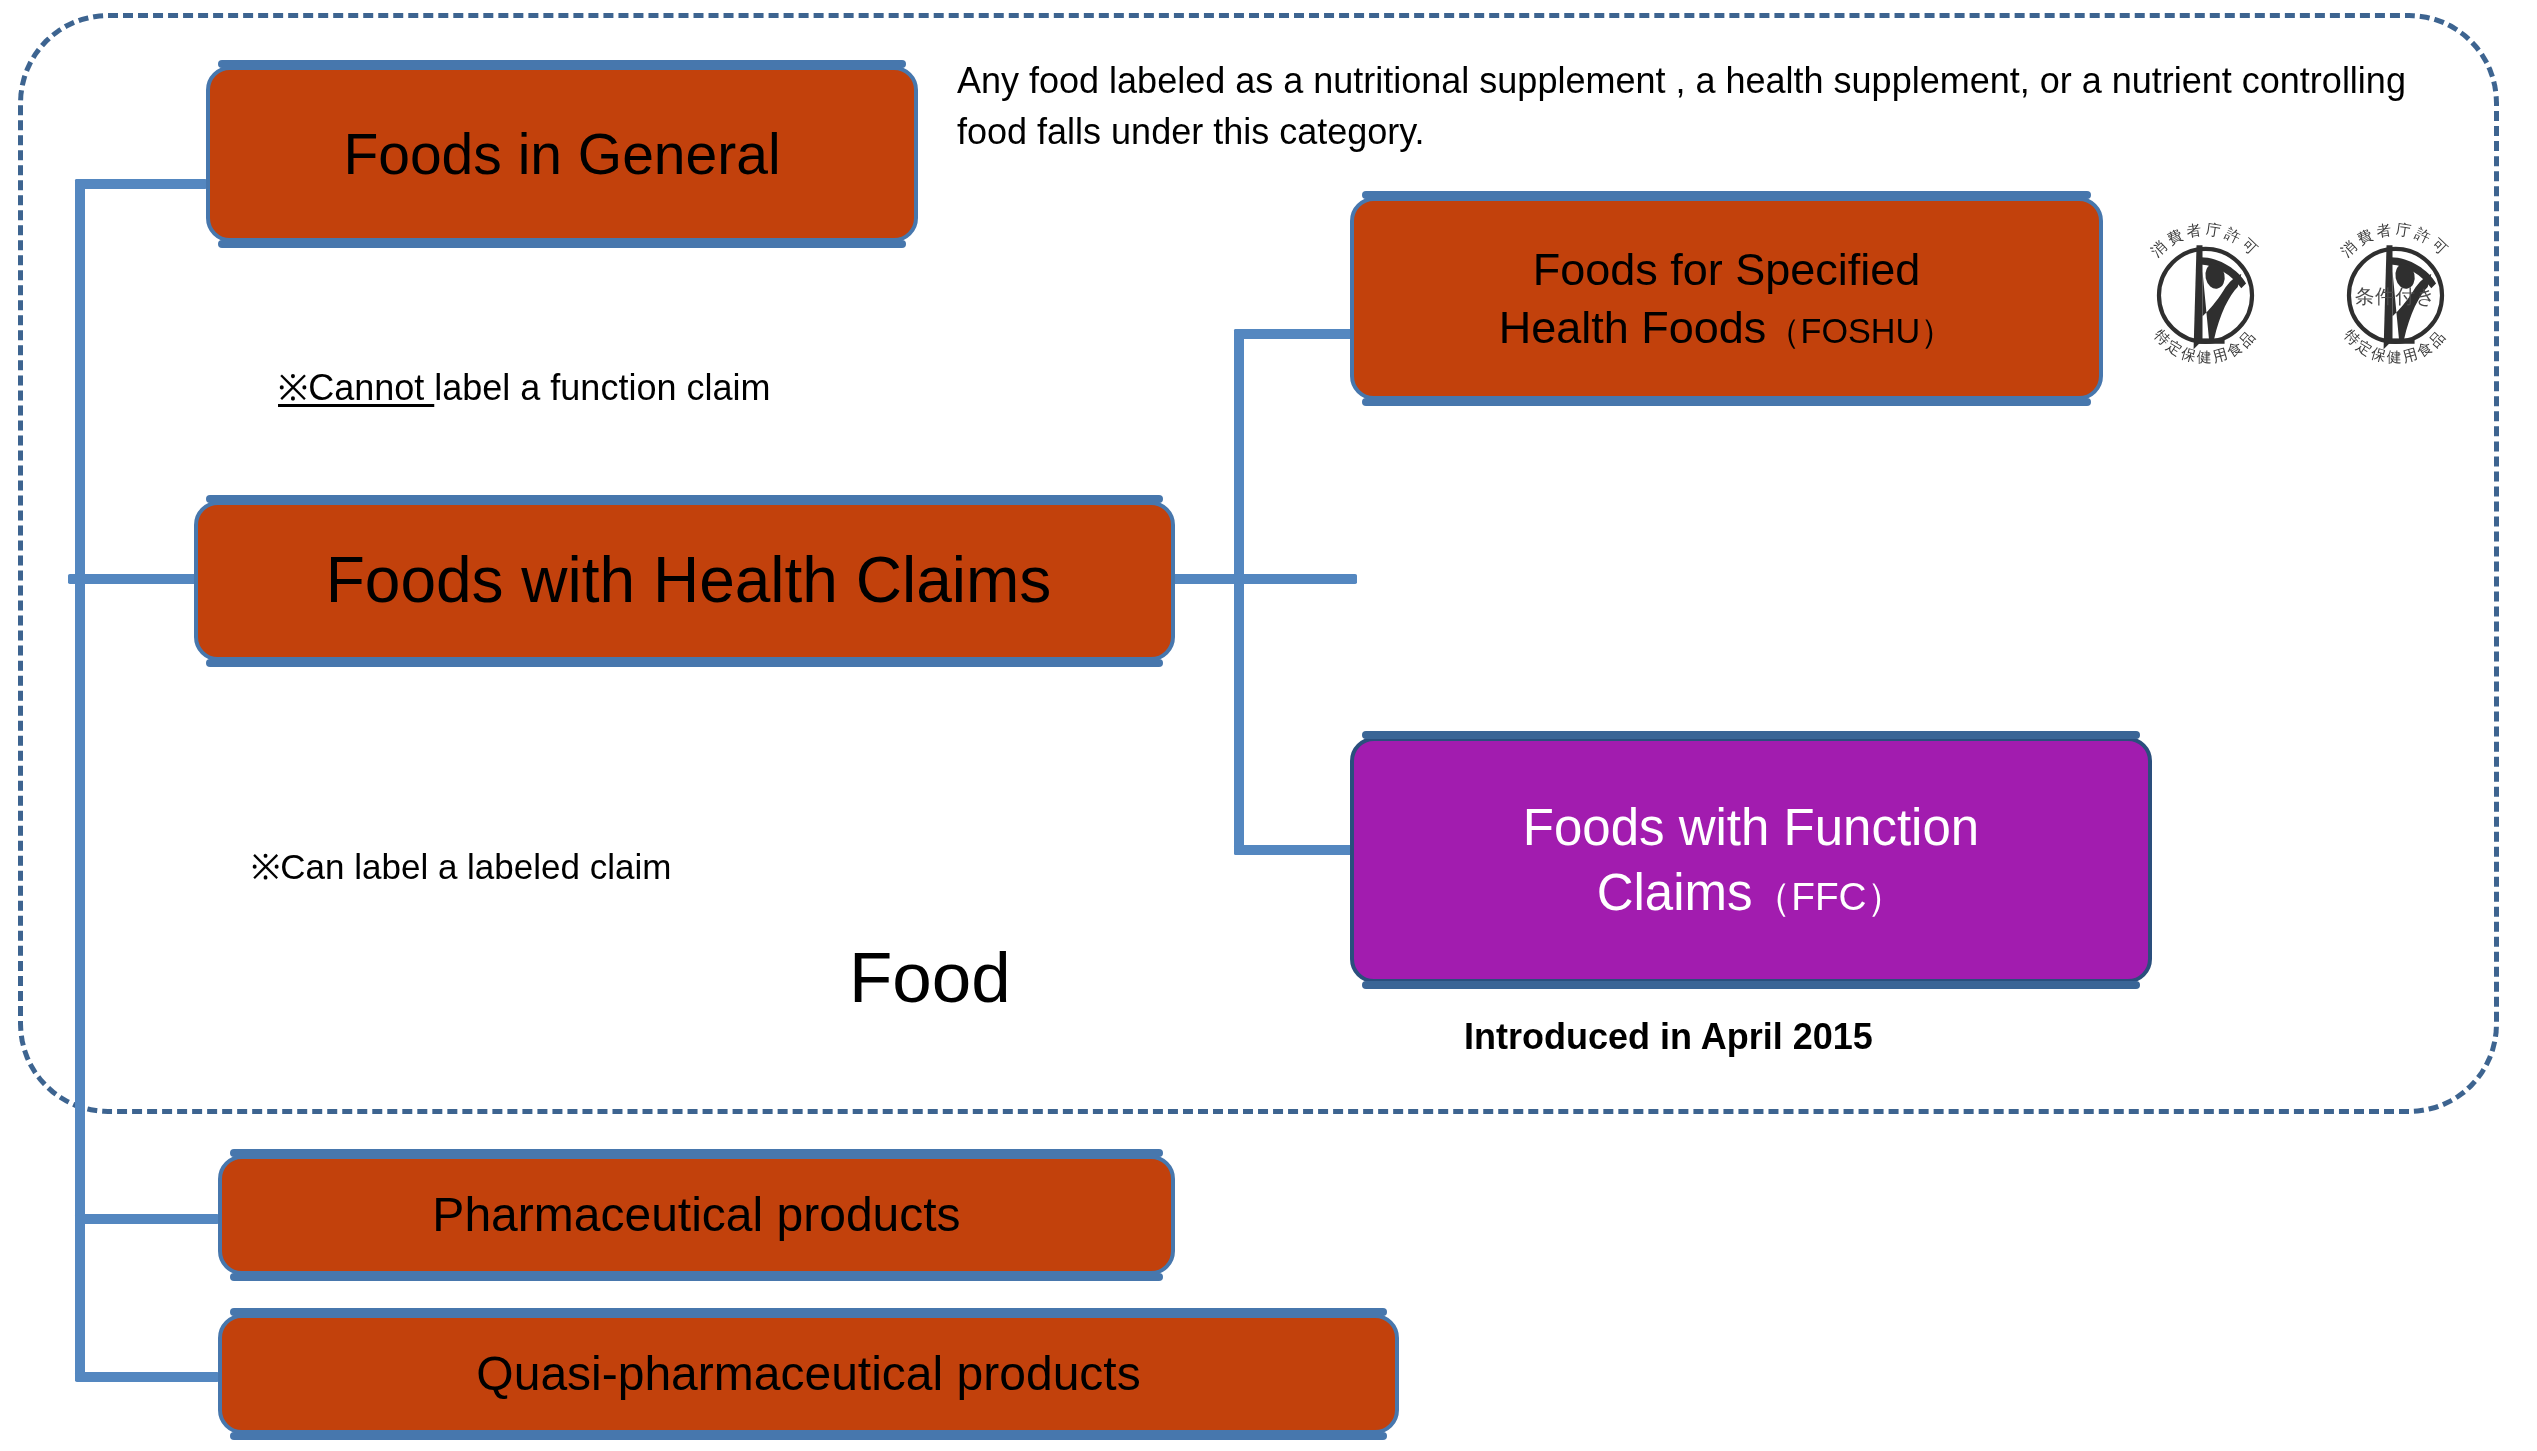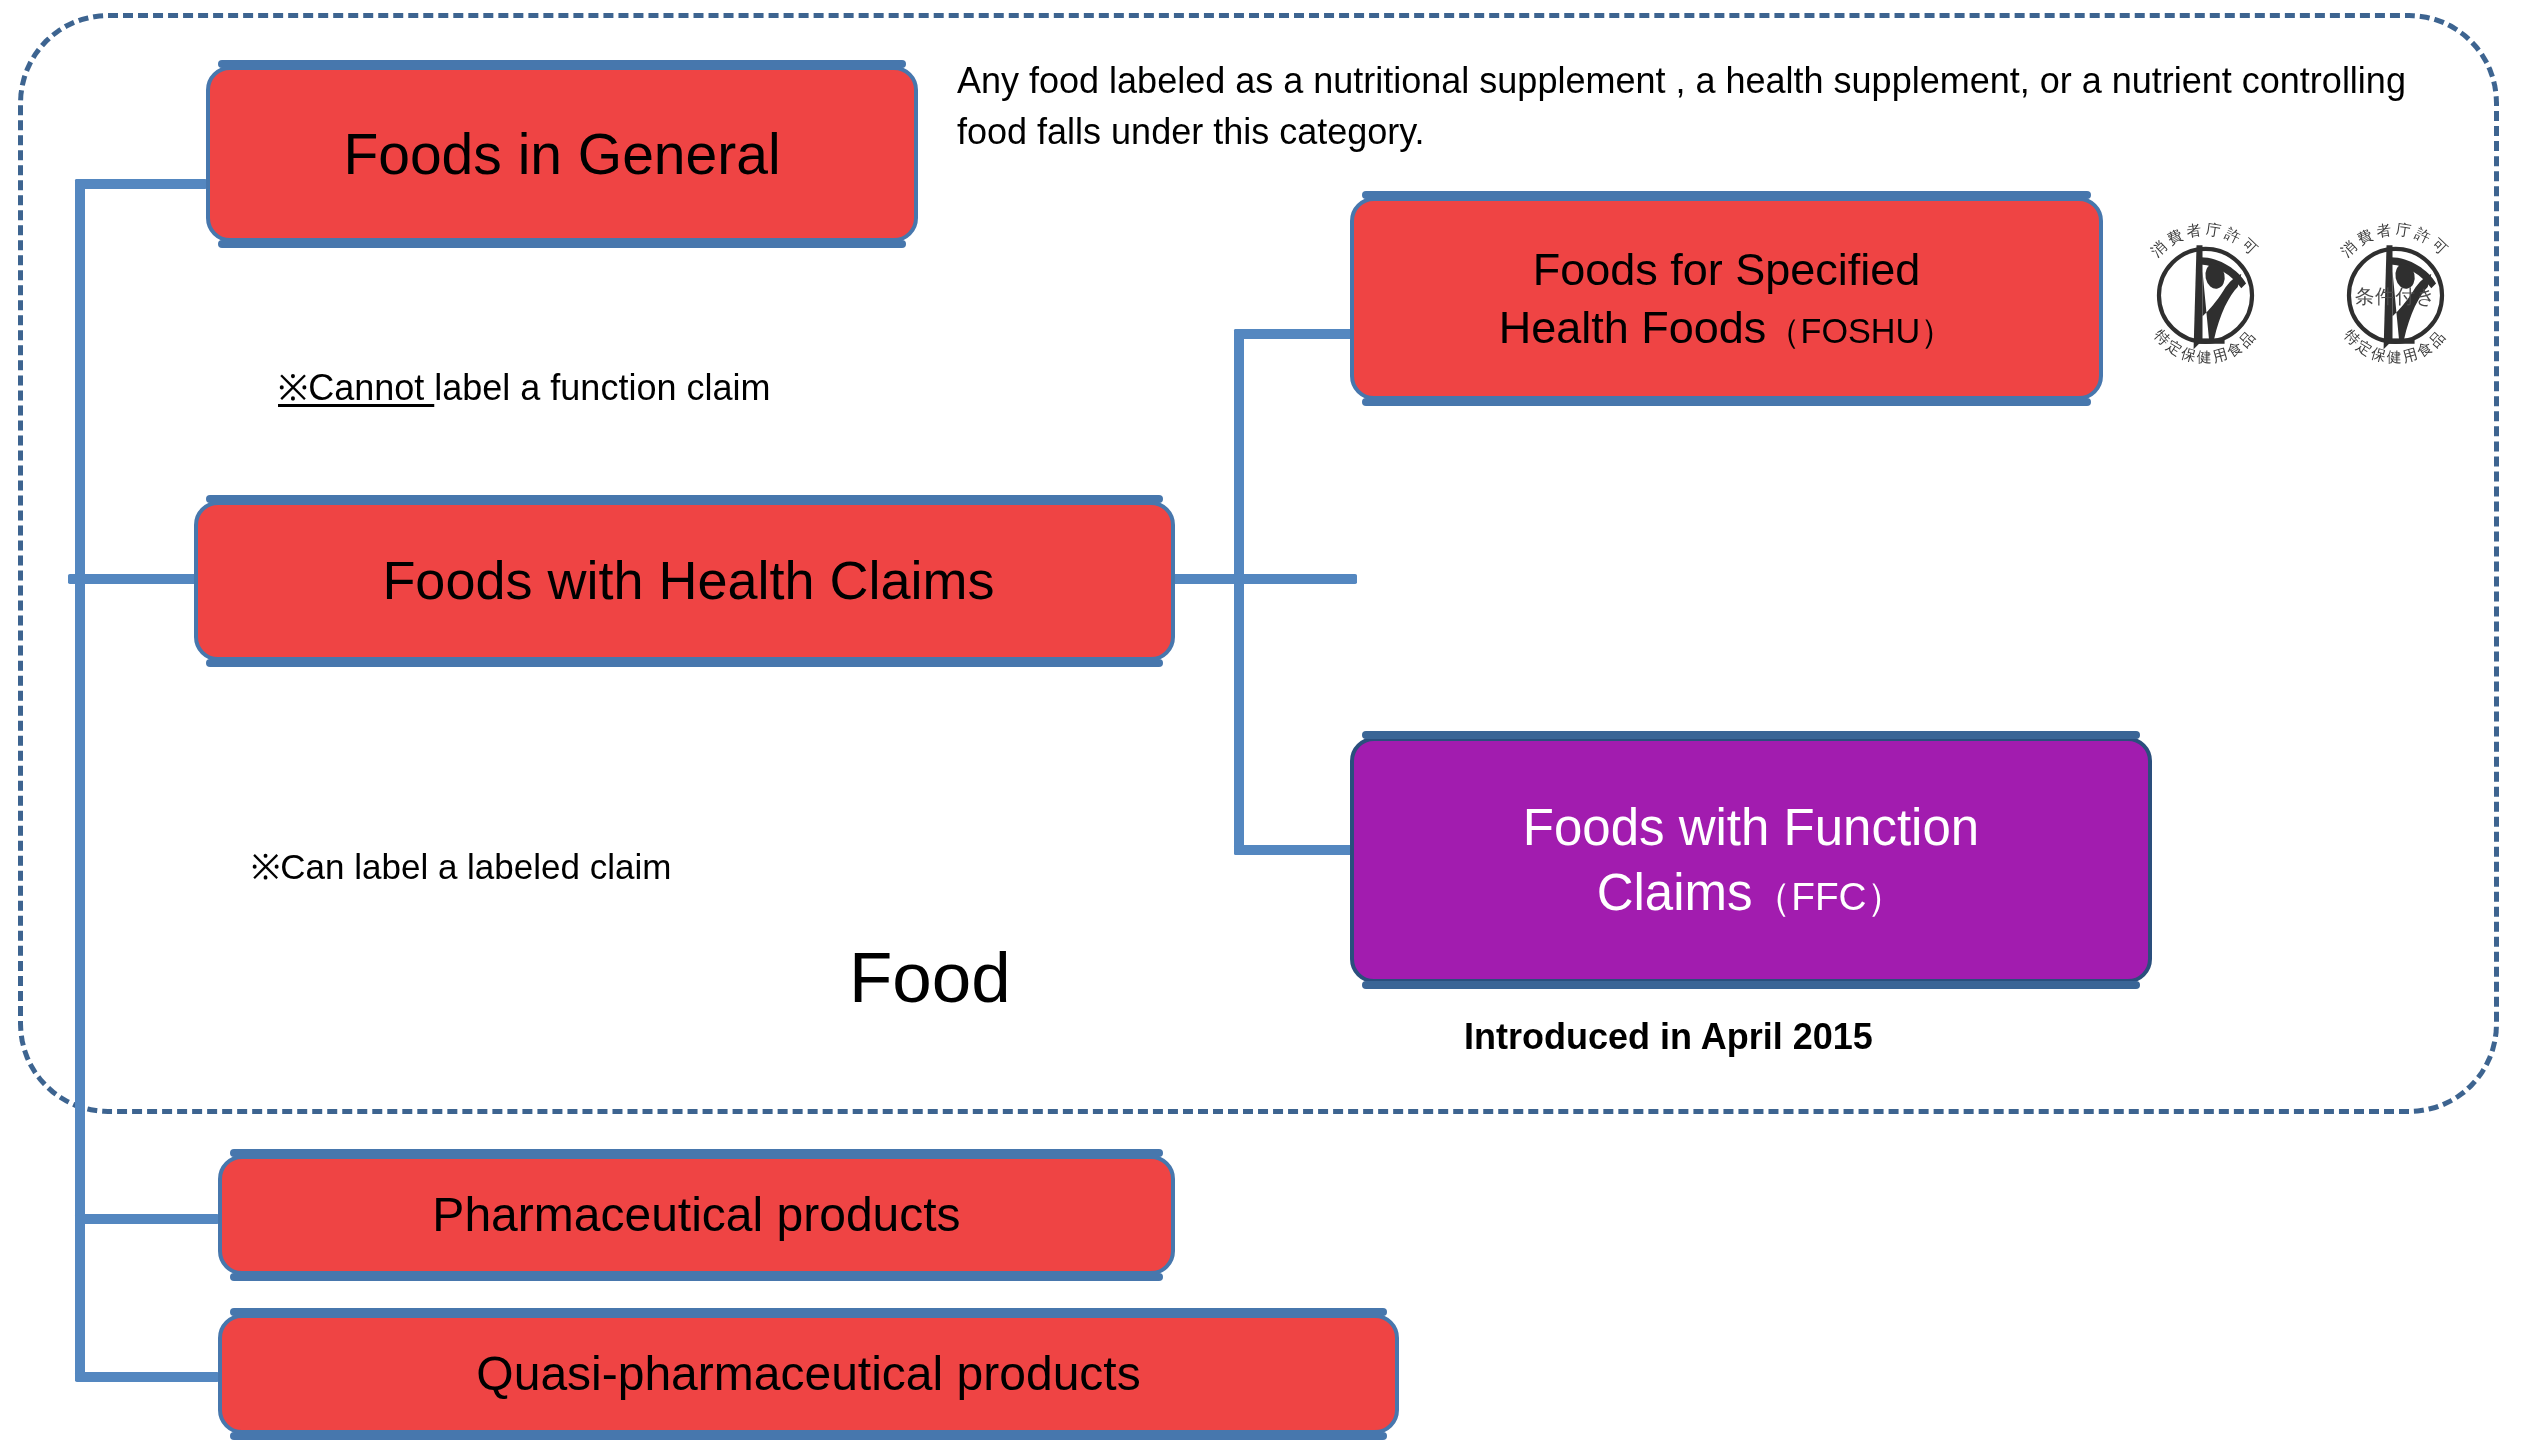--- a/index.html
+++ b/index.html
@@ -21,21 +21,21 @@
     left: 18px; top: 13px;
     width: 2481px; height: 1101px;
     border: 5.4px dashed #3D6490;
     border-radius: 90px;
     background: transparent;
   }
 
   
   .box {
     position: absolute;
-    background: #ef4444;
+    background: #c2410c;
     border: 4.2px solid #4777AD;
     border-radius: 24px;
     display: flex;
     align-items: center;
     justify-content: center;
     text-align: center;
     color: #000000;
     line-height: 1.28;
     box-shadow: 0 0 0 0 rgba(0,0,0,0);
   }
@@ -107,21 +107,21 @@
   <div class="conn h" style="left:1234px; top:329px; width:120px;"></div>
 
   <div class="conn h" style="left:1234px; top:574px; width:120px;"></div>
 
   <div class="conn h" style="left:1234px; top:845px; width:132px;"></div>
 
   <div class="box" style="left:206px; top:66px; width:712px; height:176px; font-size:57px;">
     <span class="label">Foods in General</span>
   </div>
 
-  <div class="box" style="left:194px; top:501px; width:981px; height:160px; font-size:54px;padding-left:8px;">
+  <div class="box" style="left:194px; top:501px; width:981px; height:160px; font-size:64px;padding-left:8px;">
     <span class="label">Foods with Health Claims</span>
   </div>
 
   <div class="box" style="left:1350px; top:197px; width:753px; height:203px; font-size:45px;">
     <span class="label">
       <span>Foods for Specified</span><br>
       <span>Health Foods</span><span class="abbr">（FOSHU）</span>
     </span>
   </div>
 

